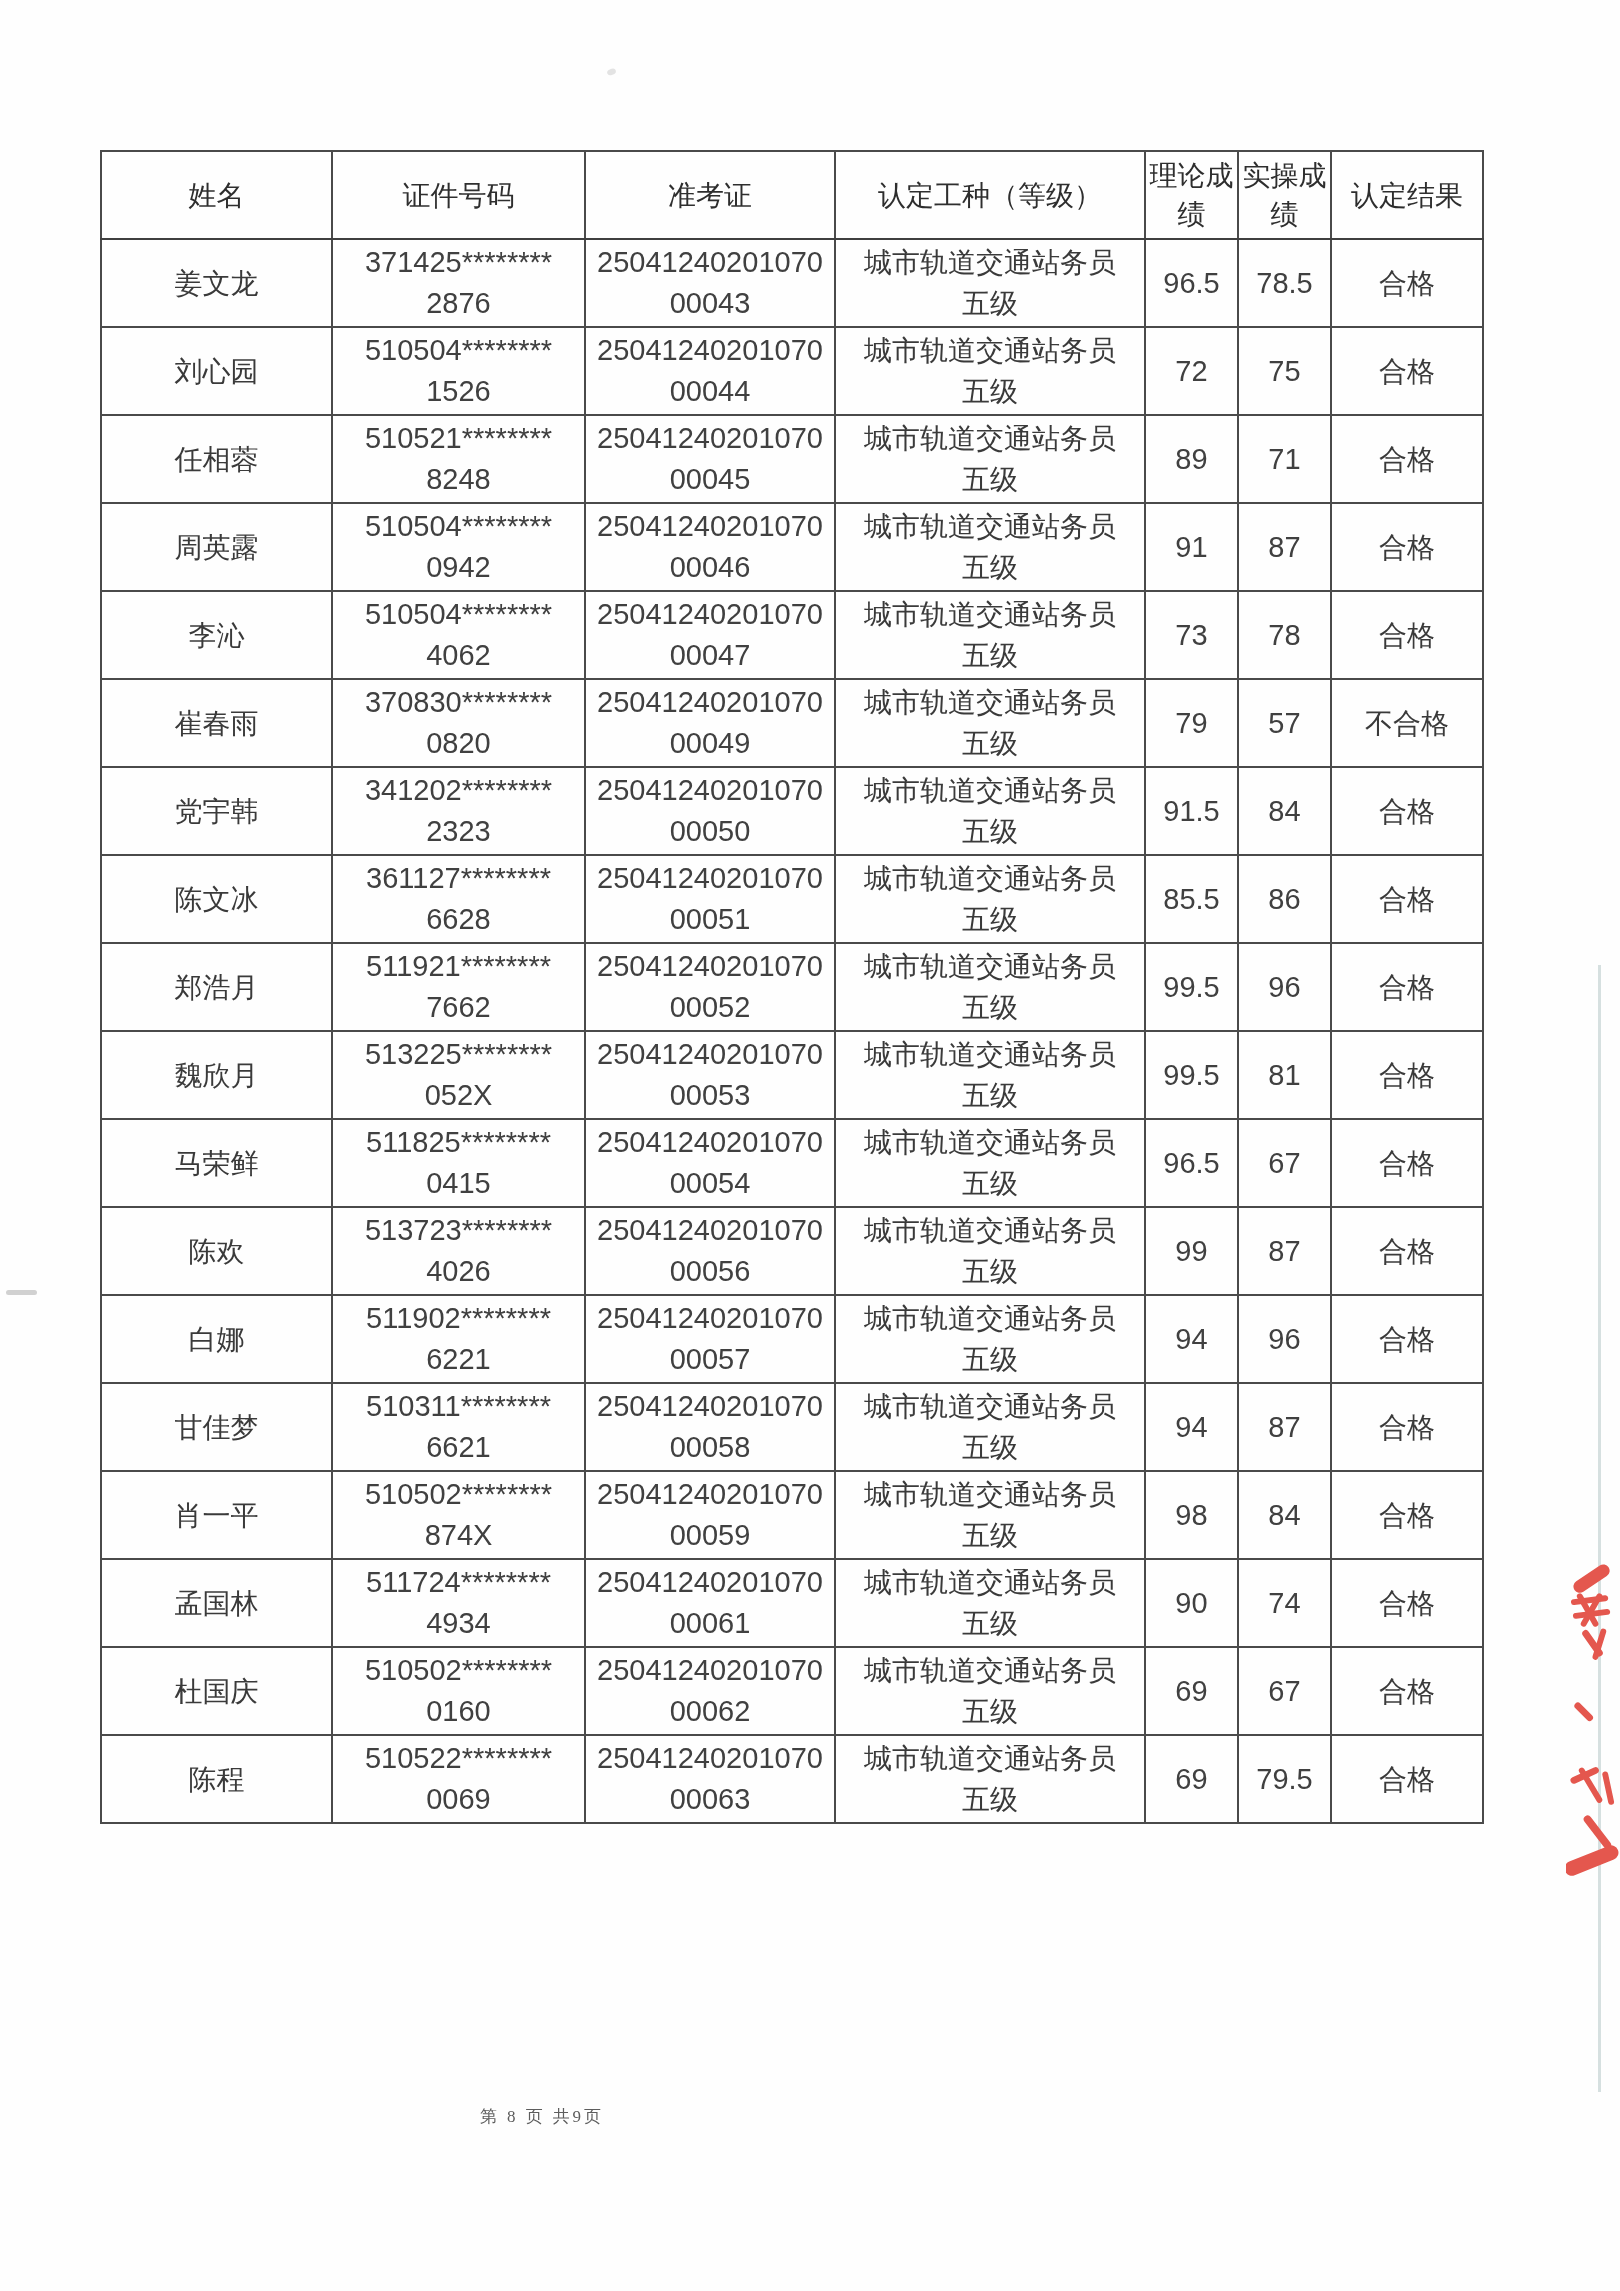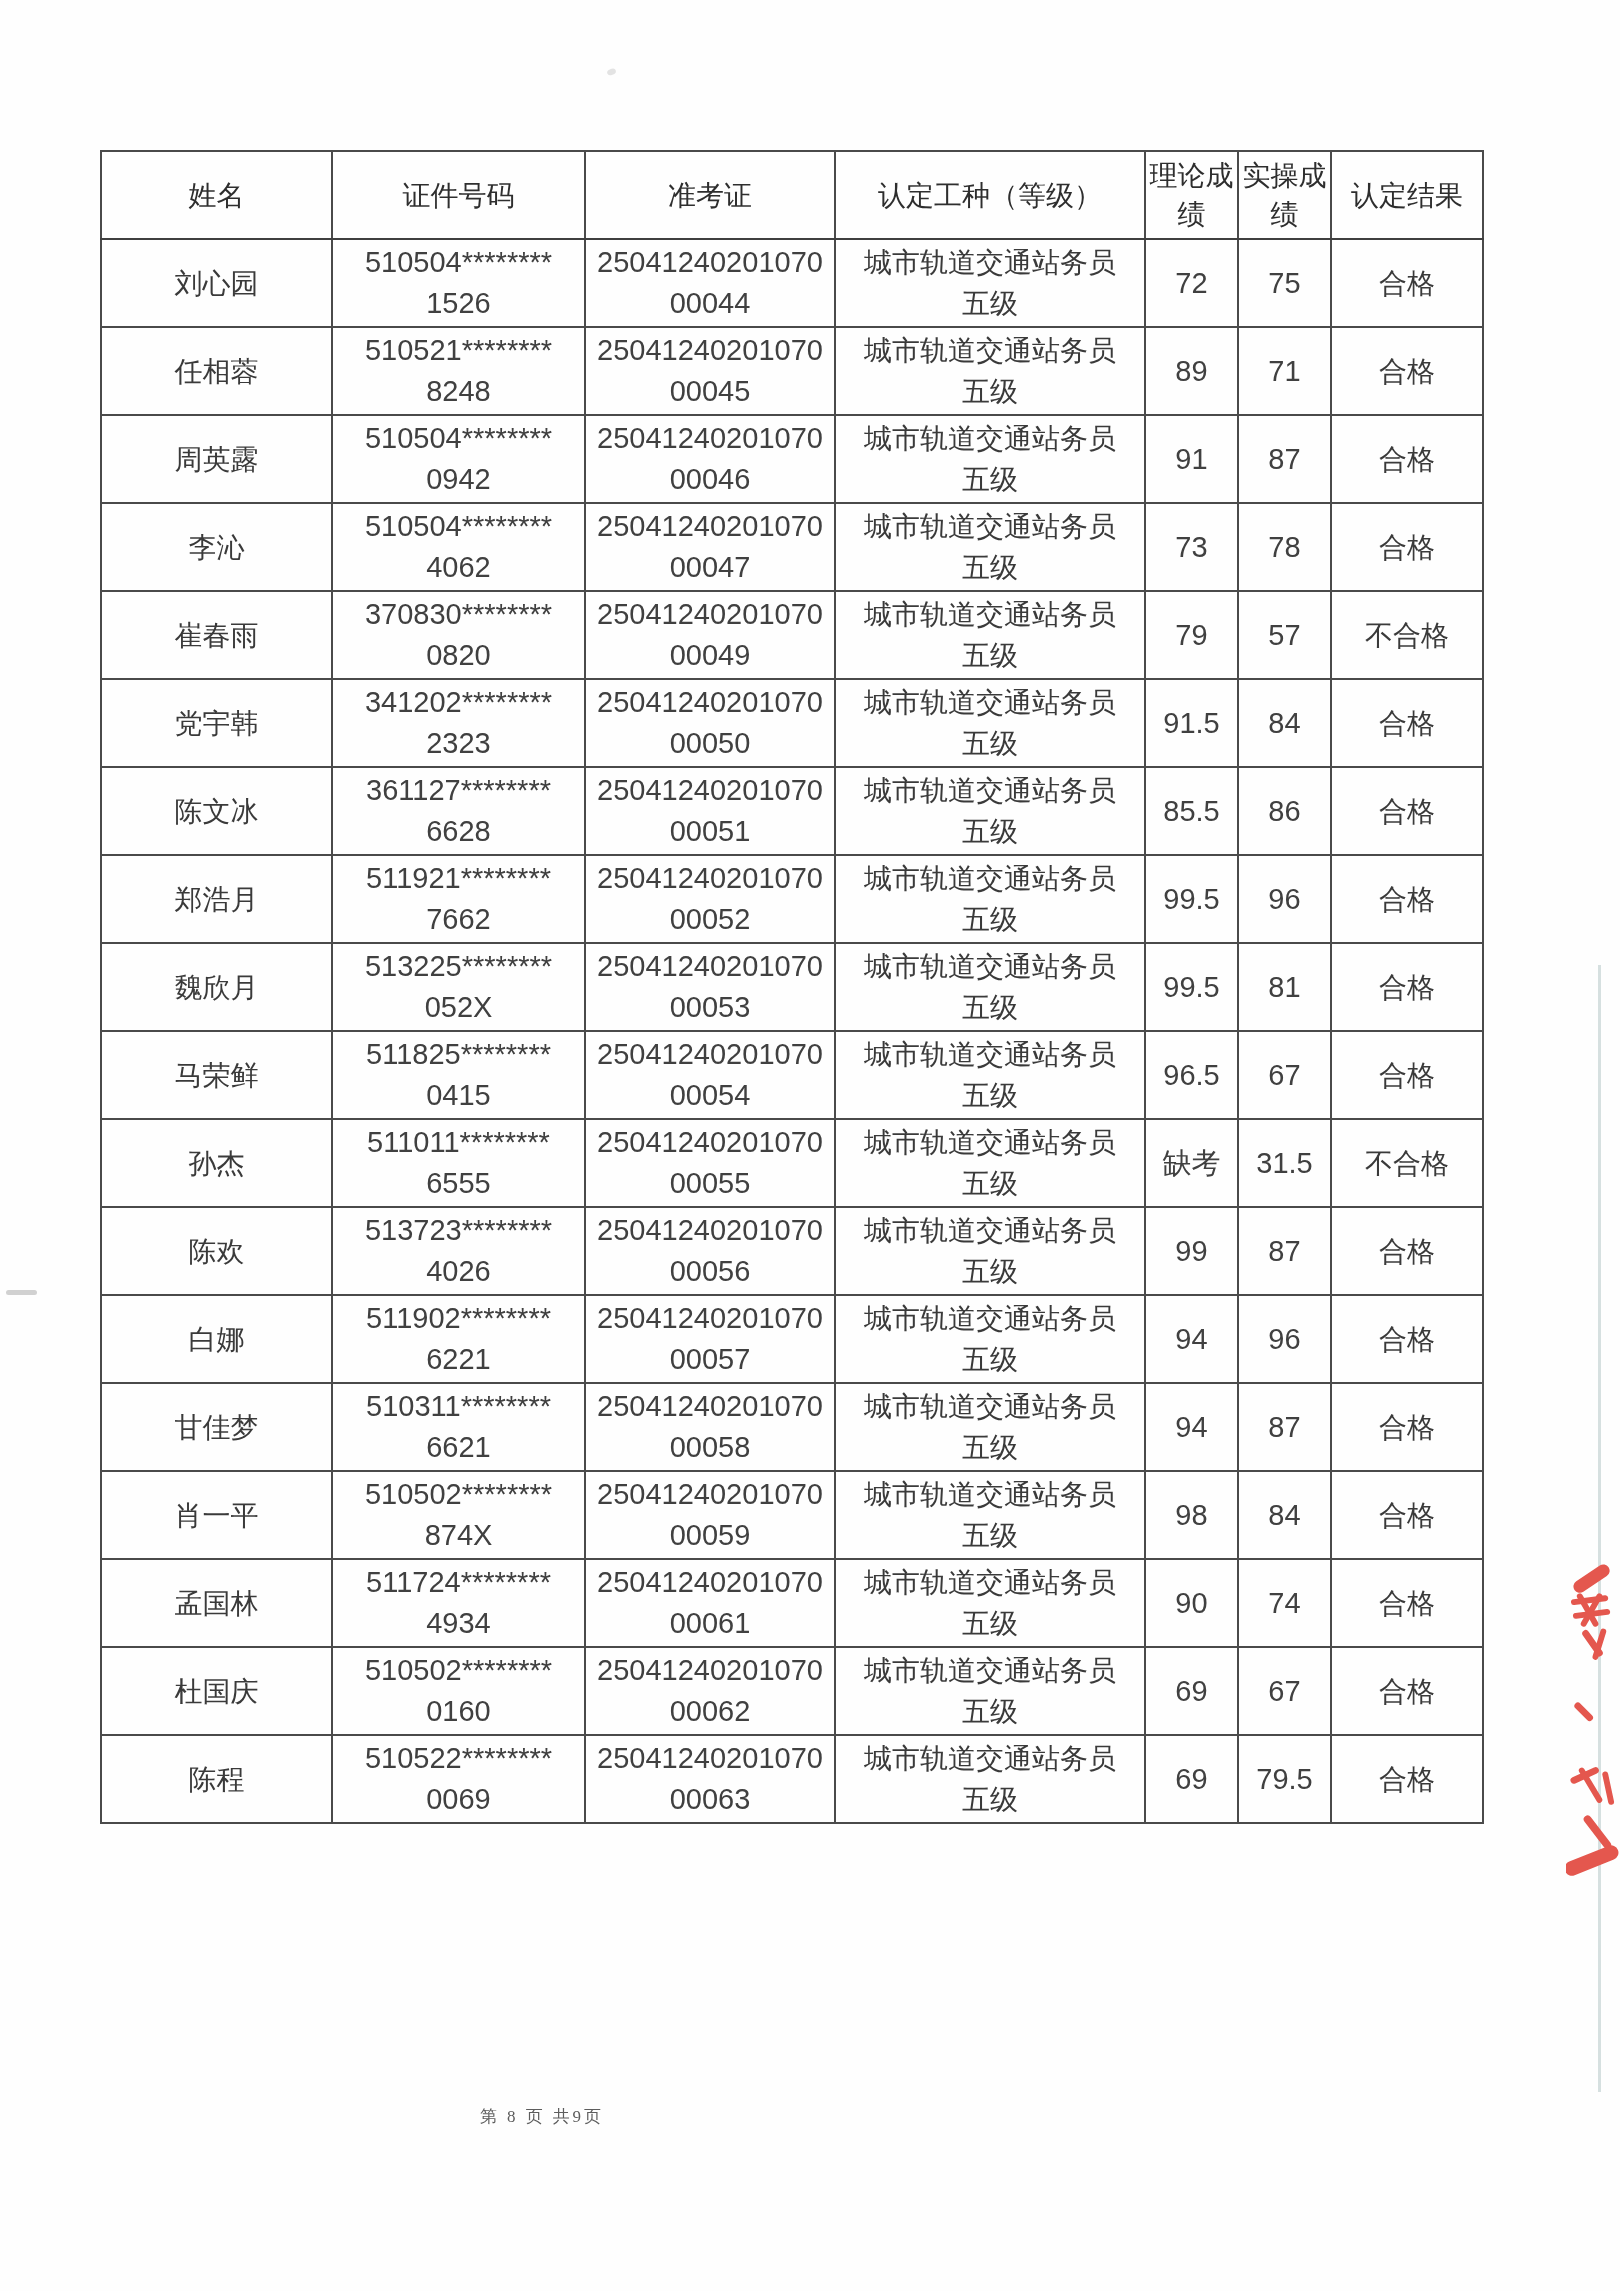--- a/index.html
+++ b/index.html
@@ -91,20 +91,32 @@
         <th>证件号码</th>
         <th>准考证</th>
         <th>认定工种（等级）</th>
         <th>理论成绩</th>
         <th>实操成绩</th>
         <th>认定结果</th>
       </tr>
     </thead>
     <tbody>
         <tr>
+          <td class="col-name">姜文龙</td>
+          <td class="col-id">371425********
+2876</td>
+          <td class="col-ticket">25041240201070
+00043</td>
+          <td class="col-trade">城市轨道交通站务员
+五级</td>
+          <td class="col-theory">96.5</td>
+          <td class="col-practical">78.5</td>
+          <td class="col-result">合格</td>
+        </tr>
+        <tr>
           <td class="col-name">刘心园</td>
           <td class="col-id">510504********
 1526</td>
           <td class="col-ticket">25041240201070
 00044</td>
           <td class="col-trade">城市轨道交通站务员
 五级</td>
           <td class="col-theory">72</td>
           <td class="col-practical">75</td>
           <td class="col-result">合格</td>
@@ -209,32 +221,20 @@
           <td class="col-name">马荣鲜</td>
           <td class="col-id">511825********
 0415</td>
           <td class="col-ticket">25041240201070
 00054</td>
           <td class="col-trade">城市轨道交通站务员
 五级</td>
           <td class="col-theory">96.5</td>
           <td class="col-practical">67</td>
           <td class="col-result">合格</td>
-        </tr>
-        <tr>
-          <td class="col-name">孙杰</td>
-          <td class="col-id">511011********
-6555</td>
-          <td class="col-ticket">25041240201070
-00055</td>
-          <td class="col-trade">城市轨道交通站务员
-五级</td>
-          <td class="col-theory">缺考</td>
-          <td class="col-practical">31.5</td>
-          <td class="col-result">不合格</td>
         </tr>
         <tr>
           <td class="col-name">陈欢</td>
           <td class="col-id">513723********
 4026</td>
           <td class="col-ticket">25041240201070
 00056</td>
           <td class="col-trade">城市轨道交通站务员
 五级</td>
           <td class="col-theory">99</td>

